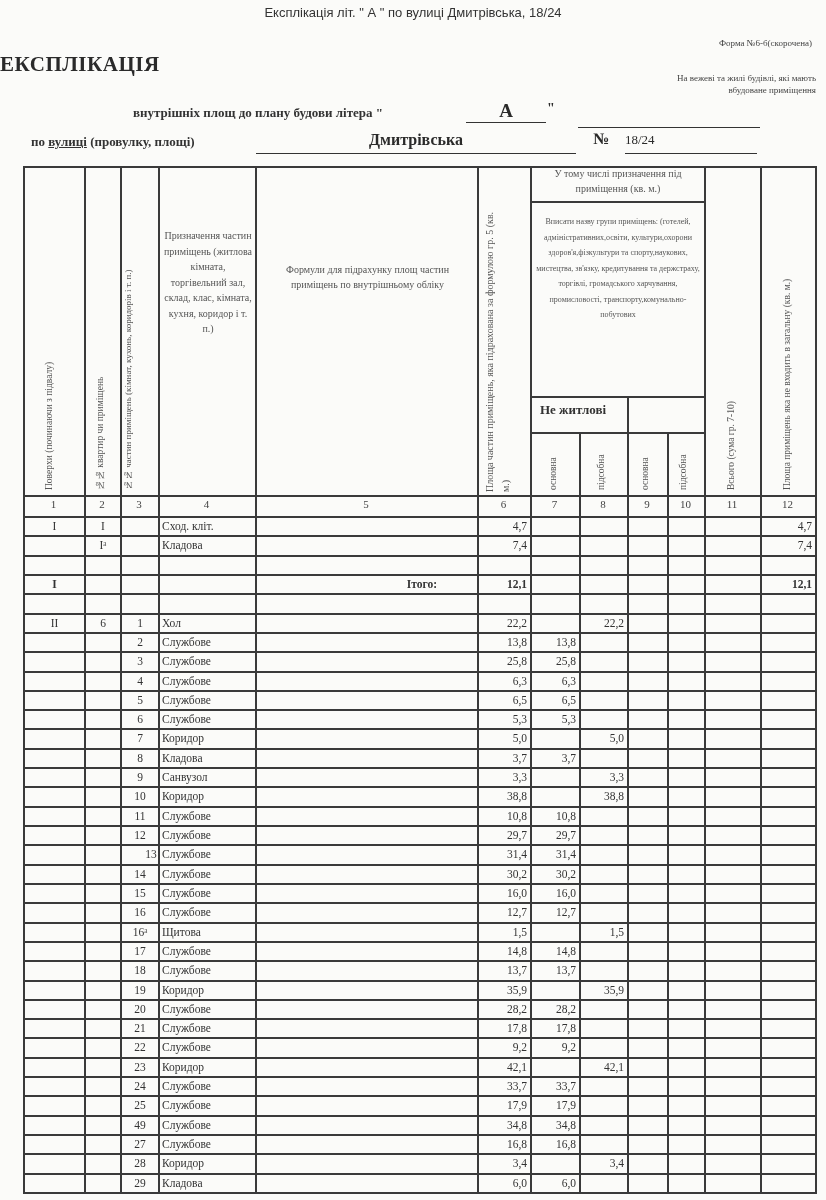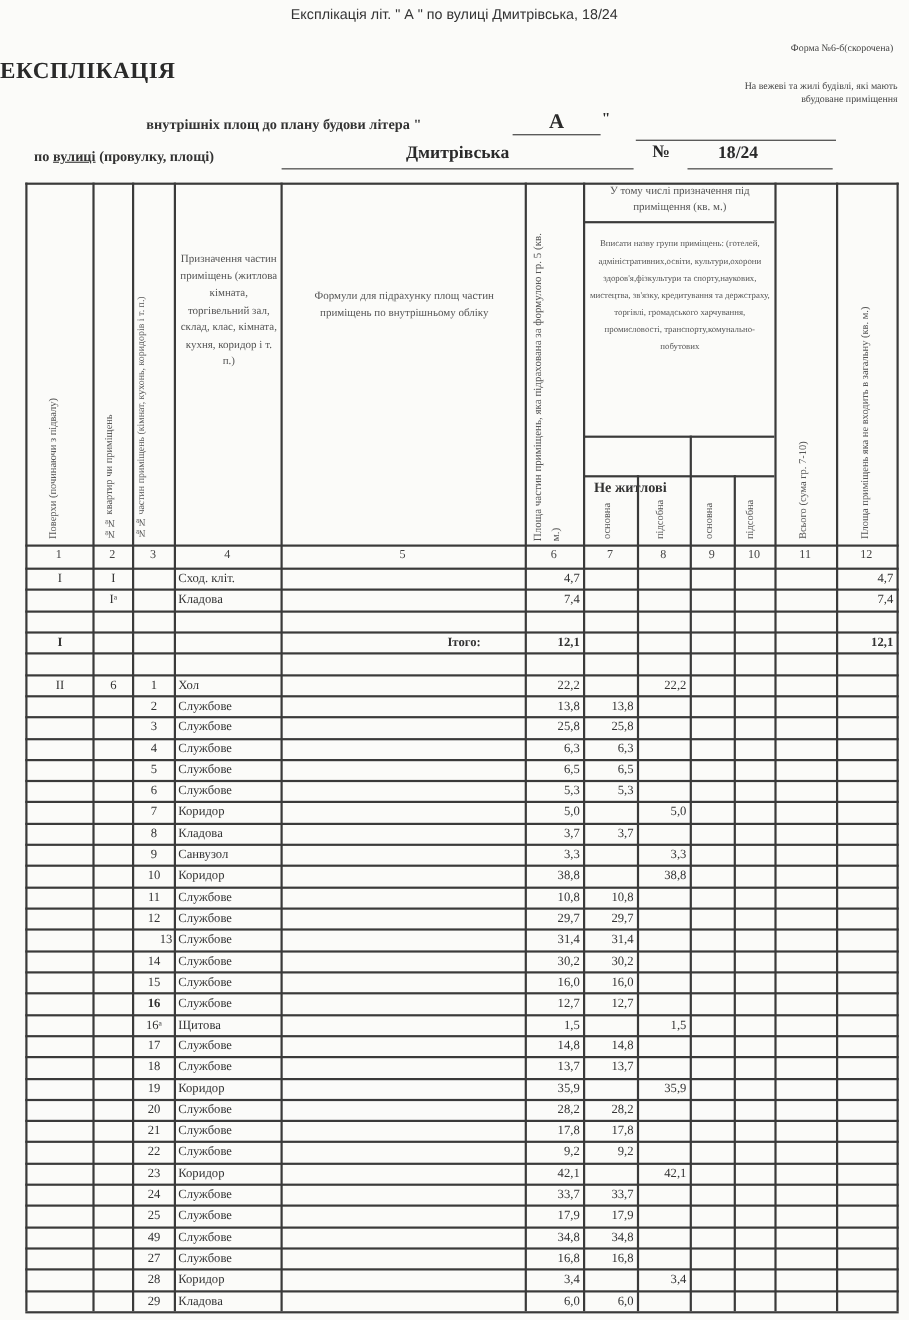--- a/index.html
+++ b/index.html
@@ -11,21 +11,21 @@
   .doc-title { left:0; width:826px; top:52px; text-align:left; font-size:21px; font-weight:bold; letter-spacing:0.5px; color:#2a2a2a; }
   .note { left:640px; top:72px; width:176px; text-align:right; font-size:9px; line-height:12px; color:#444; }
   .line1 { left:133px; top:105px; font-size:13px; font-weight:bold; color:#333; }
   .letter { left:466px; top:100px; width:80px; text-align:center; font-size:19px; font-weight:bold; border-bottom:1.5px solid #333; line-height:22px; }
   .q2 { left:547px; top:101px; font-size:14px; font-weight:bold; }
   .ul1 { left:578px; top:127px; width:182px; border-bottom:1.5px solid #333; }
   .line2 { left:31px; top:134px; font-size:13px; font-weight:bold; color:#333; }
   .line2 u { text-decoration:underline; }
   .street { left:256px; top:127px; width:320px; text-align:center; font-size:16px; font-weight:bold; border-bottom:1.5px solid #333; line-height:26px; }
   .numsign { left:593px; top:130px; font-size:16px; font-weight:bold; }
-  .houseno { left:625px; top:127px; width:132px; text-align:center; font-size:16px; font-weight:bold; border-bottom:1.5px solid #333; line-height:26px; padding-right:40px; box-sizing:border-box; }
+  .houseno { left:625px; top:127px; width:132px; text-align:left; font-size:13px; font-weight:normal; border-bottom:1.5px solid #333; line-height:26px; padding-right:40px; box-sizing:border-box; }
 
   
   .vl { position:absolute; width:0; border-left:2px solid #3a3a3a; }
   .hl { position:absolute; height:0; border-top:2px solid #3a3a3a; }
   .cell { position:absolute; overflow:hidden; font-size:11.5px; line-height:18px; white-space:nowrap; color:#333; }
   .rt { text-align:right; padding-right:3px; box-sizing:border-box; }
   .ct { text-align:center; }
   .hdr { position:absolute; font-size:9.5px; color:#555; text-align:center; line-height:12.5px; }
   .vt { position:absolute; writing-mode:vertical-rl; transform:rotate(180deg); font-size:9.5px; color:#555; text-align:left; white-space:nowrap; }
   .colnum { position:absolute; font-size:11px; text-align:center; top:498px; color:#444; }
@@ -56,21 +56,21 @@
 <div id="table">
 
   <div class="vt" style="left:44px;top:200px;height:290px;">Поверхи (починаючи з підвалу)</div>
   <div class="vt" style="left:95px;top:200px;height:290px;">№№ квартир чи приміщень</div>
   <div class="vt" style="left:122px;top:175px;height:315px;white-space:normal;width:30px;font-size:9px;line-height:12px;">№№ частин приміщень (кімнат, кухонь, коридорів і т. п.)</div>
   <div class="hdr" style="left:162px;top:228px;width:92px;font-size:10px;line-height:15.5px;">Призначення частин приміщень (житлова кімната, торгівельний зал, склад, клас, кімната, кухня, коридор і т. п.)</div>
   <div class="hdr" style="left:280px;top:262px;width:175px;font-size:10px;line-height:15px;">Формули для підрахунку площ частин приміщень по внутрішньому обліку</div>
   <div class="vt" style="left:482px;top:200px;height:292px;white-space:normal;width:40px;font-size:10px;line-height:16px;">Площа частин приміщень, яка підрахована за формулою гр. 5 (кв. м.)</div>
   <div class="hdr" style="left:533px;top:166px;width:170px;font-size:10px;line-height:15px;">У тому числі призначення під приміщення (кв. м.)</div>
   <div class="hdr" style="left:532px;top:214px;width:172px;font-size:8px;line-height:15.5px;">Вписати назву групи приміщень: (готелей, адміністративних,освіти, культури,охорони здоров'я,фізкультури та спорту,наукових, мистецтва, зв'язку, кредитування та держстраху, торгівлі, громадського харчування, промисловості, транспорту,комунально-побутових</div>
-  <div class="hdr bold" style="left:532px;top:404px;width:82px;font-size:13px;color:#333;margin-top:33px;">Не житлові</div>
+  <div class="hdr bold" style="left:532px;top:404px;width:82px;font-size:13px;color:#333;">Не житлові</div>
   <div class="vt" style="left:548px;top:440px;height:50px;">основна</div>
   <div class="vt" style="left:596px;top:440px;height:50px;">підсобна</div>
   <div class="vt" style="left:640px;top:440px;height:50px;">основна</div>
   <div class="vt" style="left:678px;top:440px;height:50px;">підсобна</div>
   <div class="vt" style="left:726px;top:360px;height:130px;">Всього (сума гр. 7-10)</div>
   <div class="vt" style="left:782px;top:175px;height:315px;">Площа приміщень яка не входить в загальну (кв. м.)</div>
 <div class="hl" style="left: 23px; top: 166px; width: 794px;"></div>
     <div class="vl" style="left: 23px; top: 166px; height: 1026px;"></div>
     <div class="vl" style="left: 84px; top: 166px; height: 1026px;"></div>
     <div class="vl" style="left: 120px; top: 166px; height: 1026px;"></div>
@@ -229,21 +229,21 @@
     </div>
     <div class="hl" style="left: 23px; top: 902.286px; width: 794px;"></div>
     <div>
       <div class="cell ct" style="left: 122px; width: 36px; top: 883.971px; height: 18.3143px;">15</div>
       <div class="cell" style="left: 162px; width: 91px; top: 883.971px; height: 18.3143px;">Службове</div>
       <div class="cell rt" style="left: 479px; width: 51px; top: 883.971px; height: 18.3143px;">16,0</div>
       <div class="cell rt" style="left: 532px; width: 47px; top: 883.971px; height: 18.3143px;">16,0</div>
     </div>
     <div class="hl" style="left: 23px; top: 921.6px; width: 794px;"></div>
     <div>
-      <div class="cell ct" style="left: 122px; width: 36px; top: 903.286px; height: 18.3143px; font-weight: bold;">16</div>
+      <div class="cell ct" style="left: 122px; width: 36px; top: 903.286px; height: 18.3143px;">16</div>
       <div class="cell" style="left: 162px; width: 91px; top: 903.286px; height: 18.3143px;">Службове</div>
       <div class="cell rt" style="left: 479px; width: 51px; top: 903.286px; height: 18.3143px;">12,7</div>
       <div class="cell rt" style="left: 532px; width: 47px; top: 903.286px; height: 18.3143px;">12,7</div>
     </div>
     <div class="hl" style="left: 23px; top: 940.914px; width: 794px;"></div>
     <div>
       <div class="cell ct" style="left: 122px; width: 36px; top: 922.6px; height: 18.3143px;">16ᵃ</div>
       <div class="cell" style="left: 162px; width: 91px; top: 922.6px; height: 18.3143px;">Щитова</div>
       <div class="cell rt" style="left: 479px; width: 51px; top: 922.6px; height: 18.3143px;">1,5</div>
       <div class="cell rt" style="left: 581px; width: 46px; top: 922.6px; height: 18.3143px;">1,5</div>

